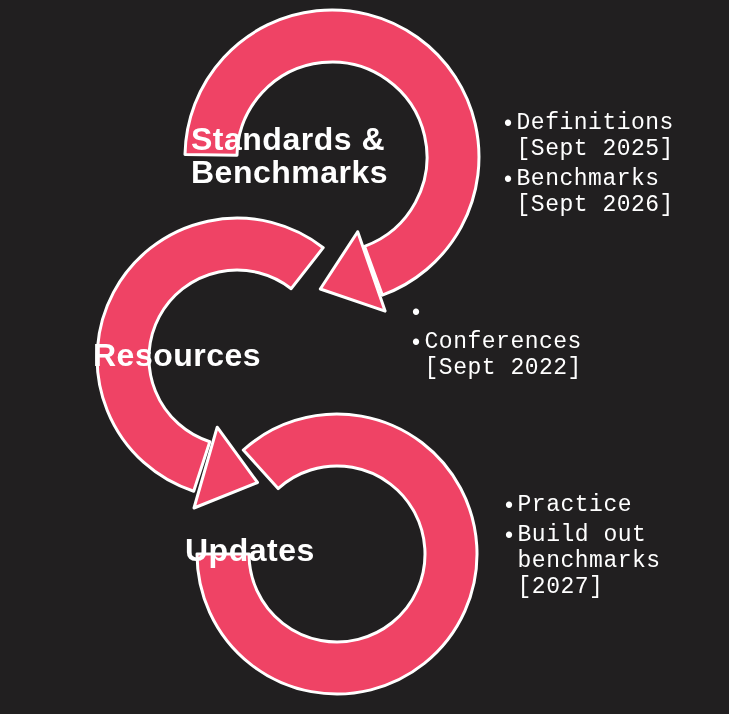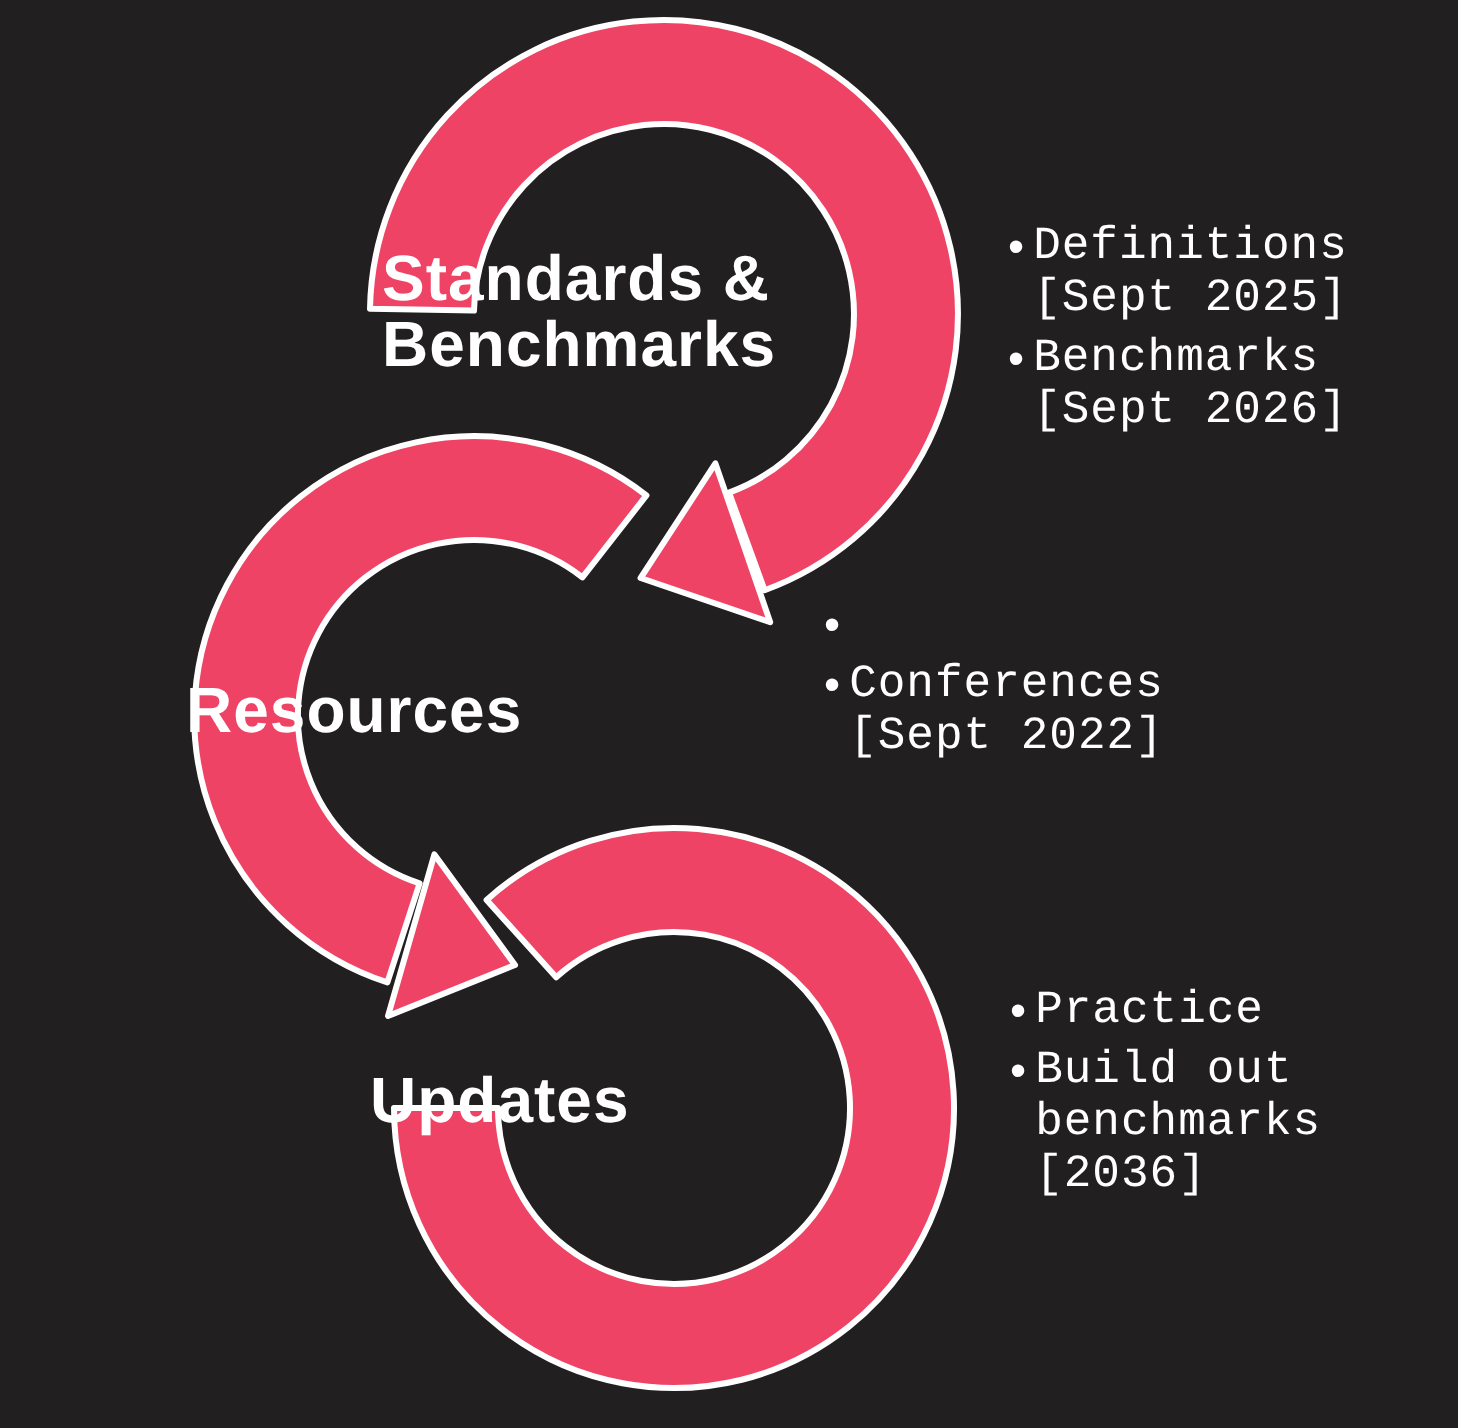--- a/index.html
+++ b/index.html
@@ -114,17 +114,17 @@
 
   <div class="bullets" style="left:505px; top:492px; width:220px;">
     <div class="item">
       <span class="dot">•</span>
       <span class="itext">Practice</span>
     </div>
     <div class="item">
       <span class="dot">•</span>
       <span class="itext">Build out
 benchmarks
-[2036]</span>
+[2027]</span>
     </div>
   </div>
 
 </div>
 
 </body></html>

